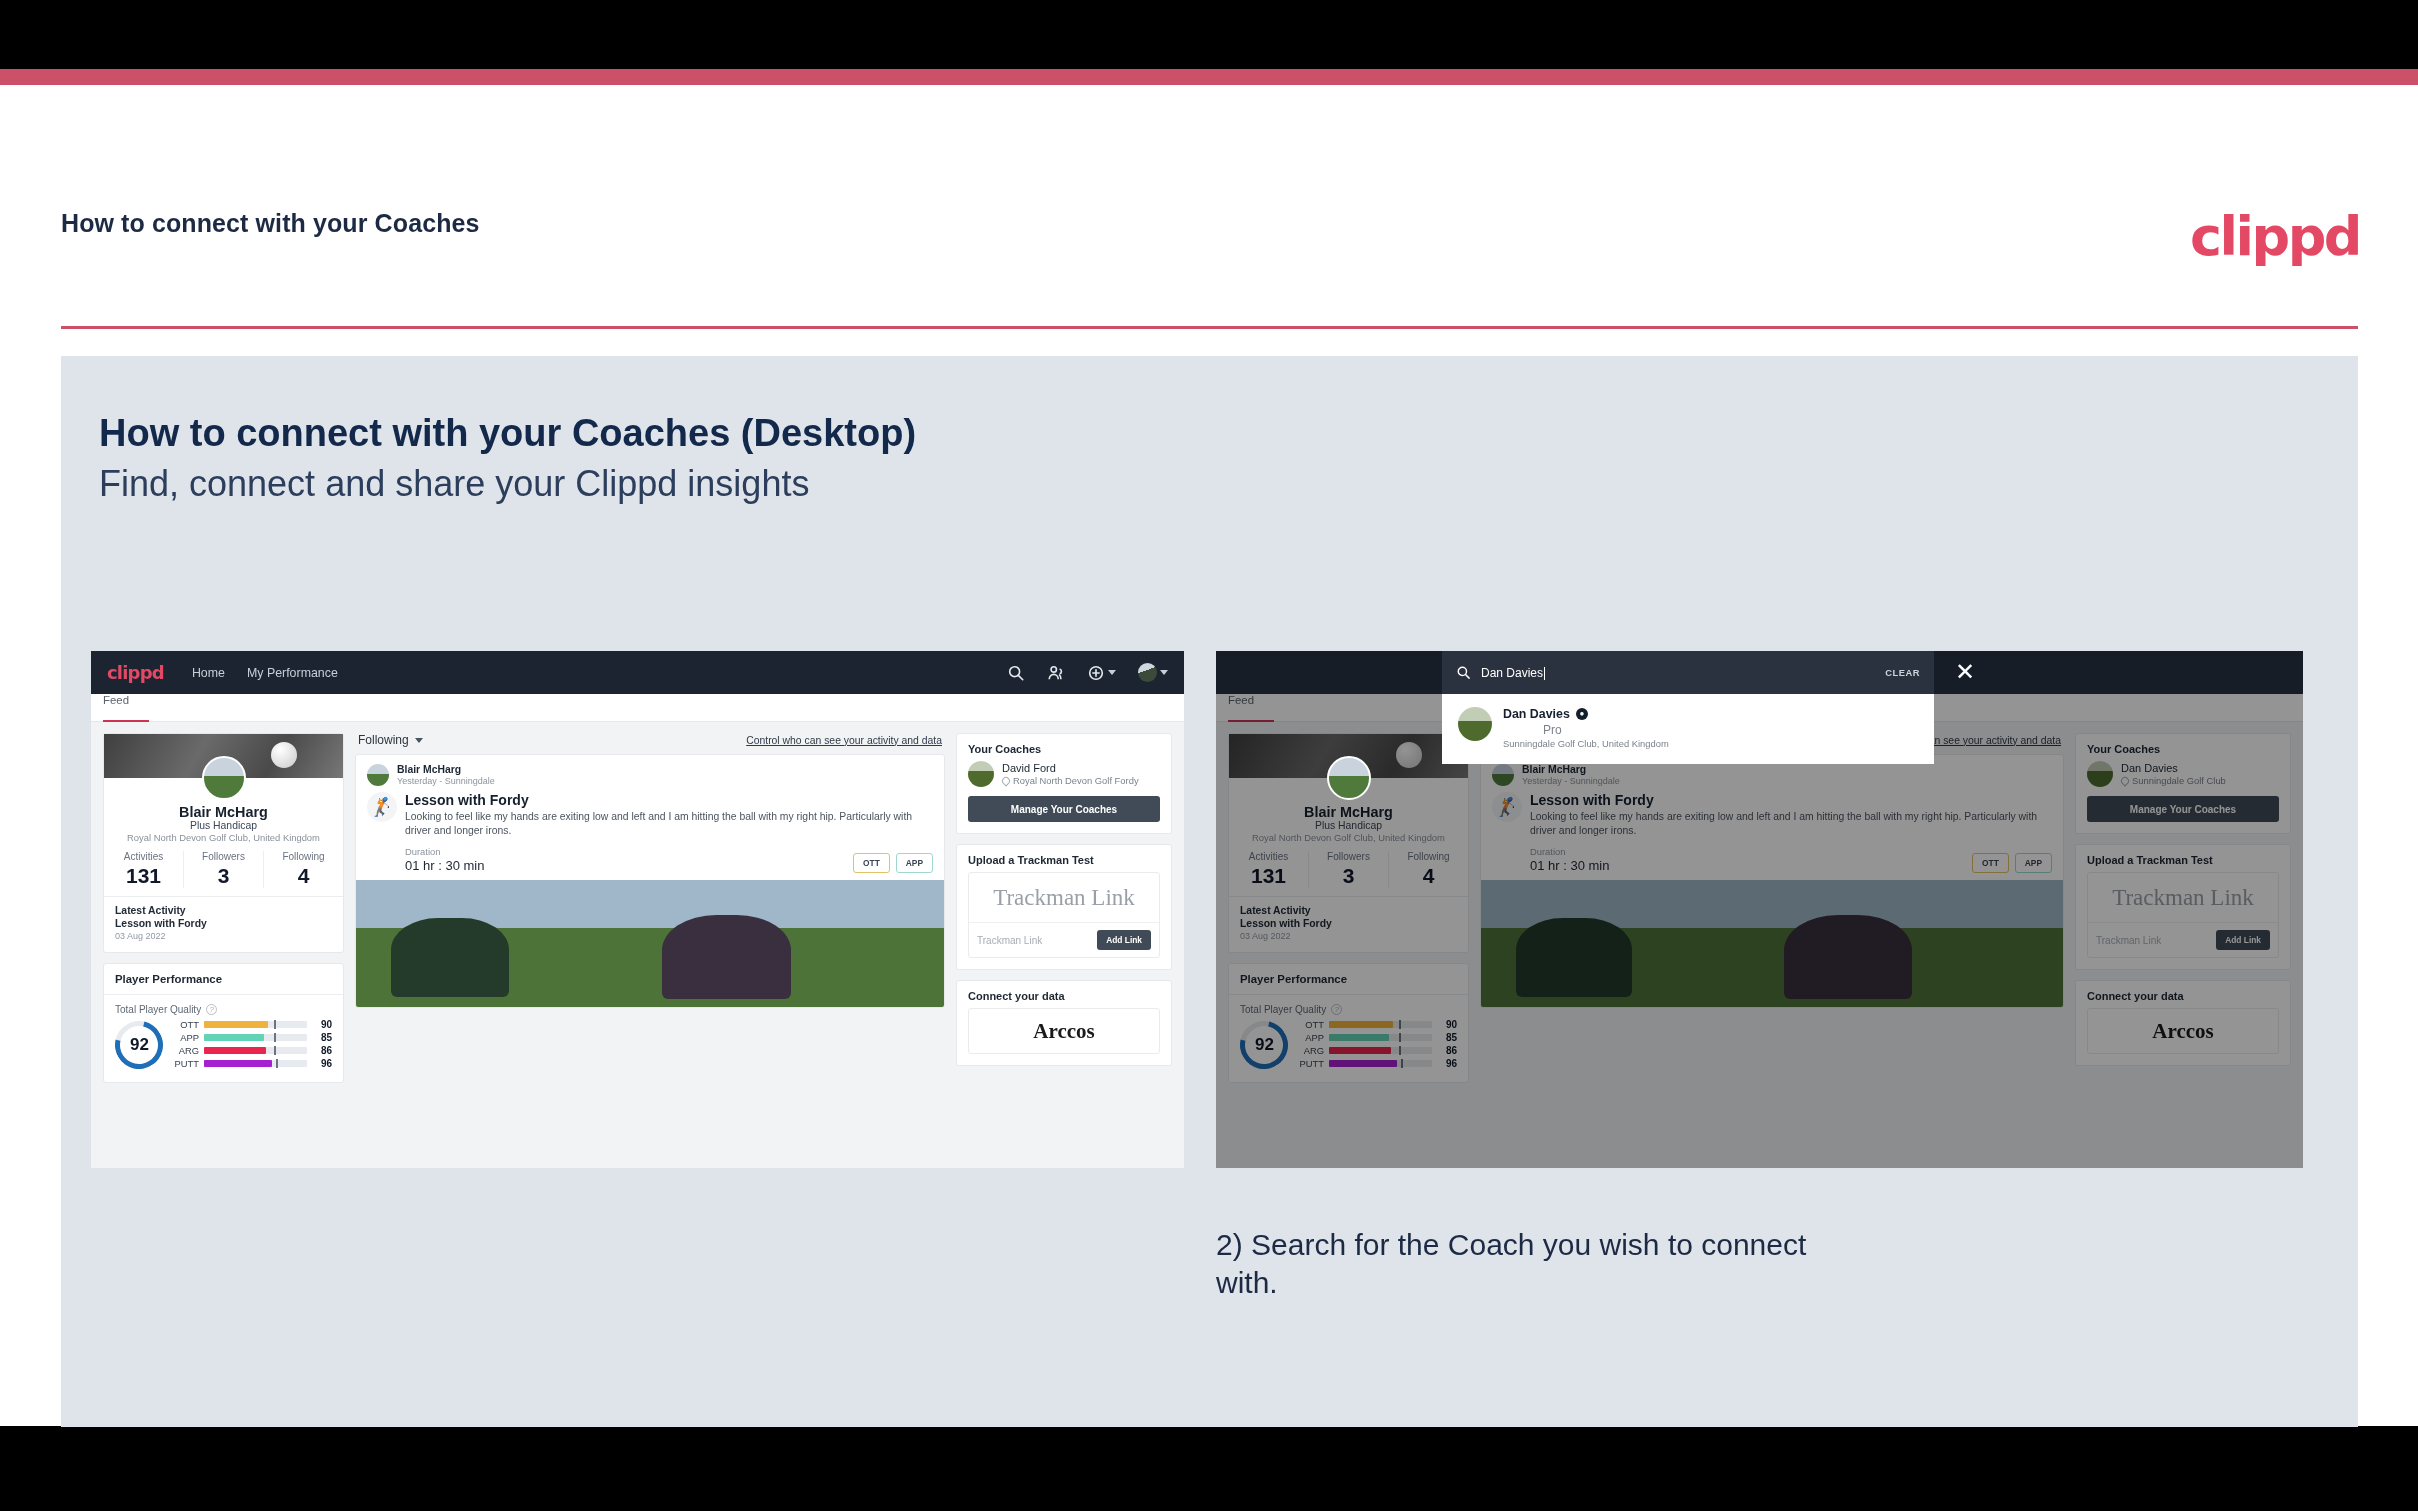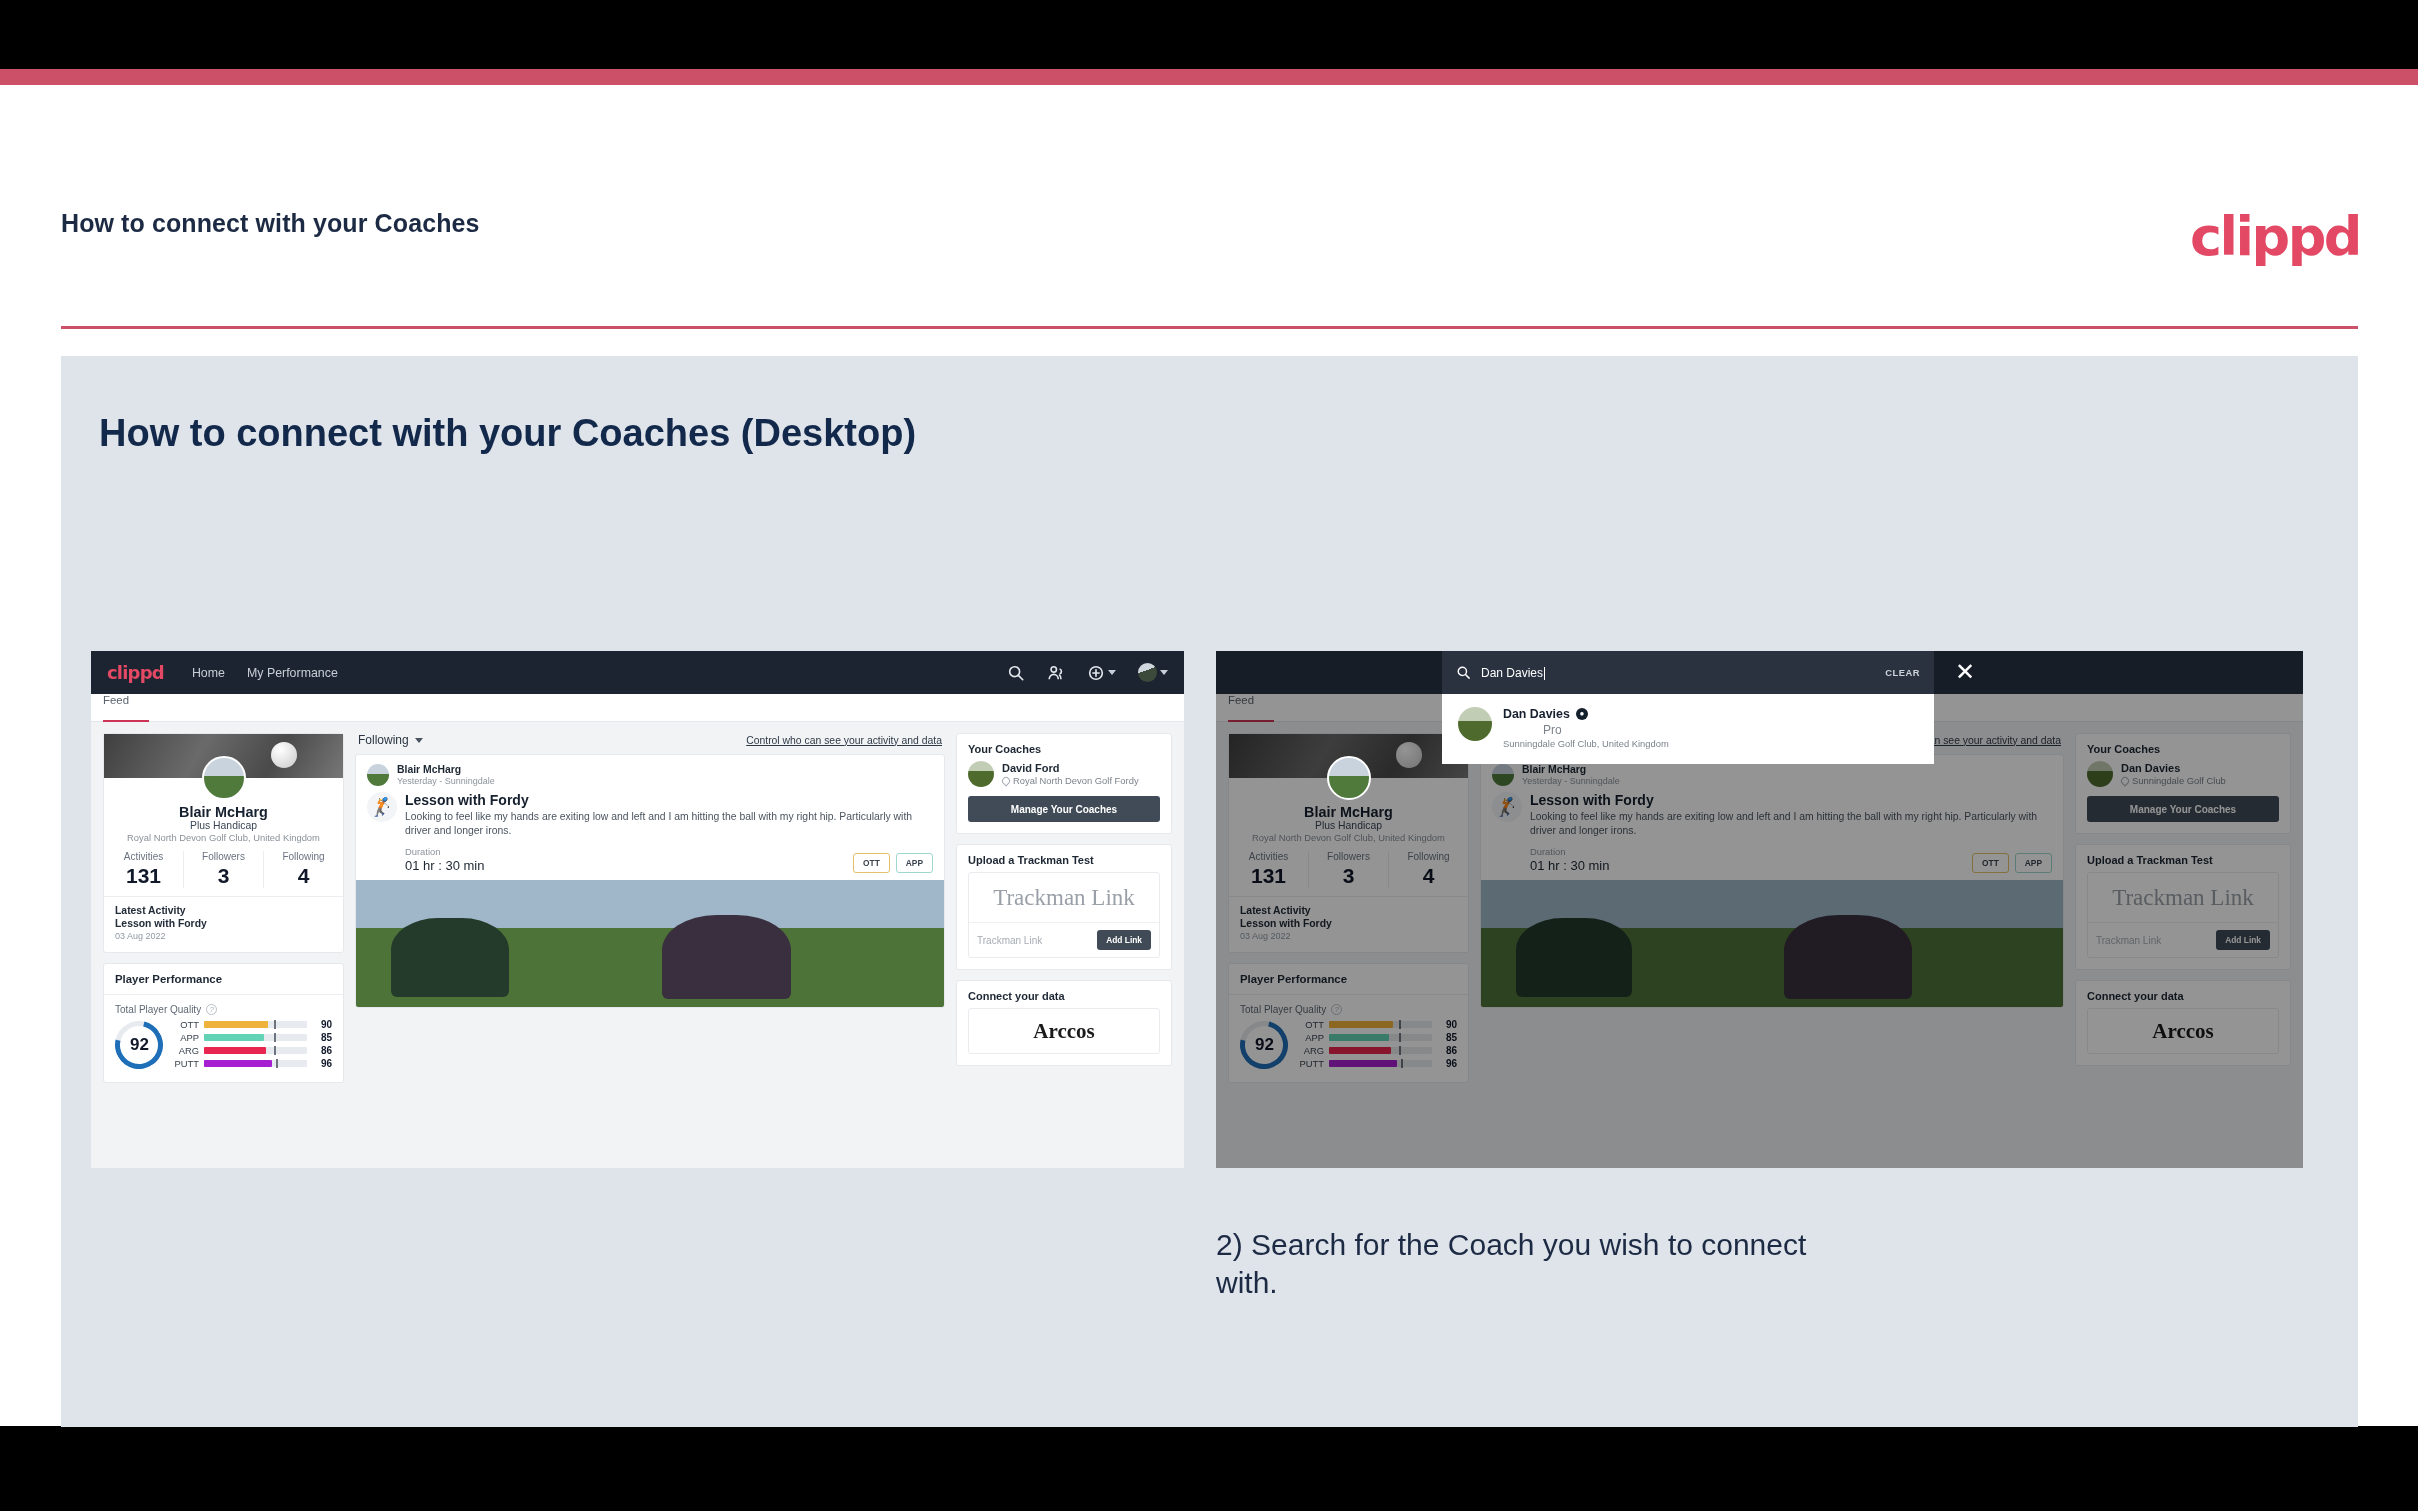--- a/index.html
+++ b/index.html
@@ -115,21 +115,21 @@
   .tag.app { border:1px solid #9ed7cd; color:#3b4350; }
   .post-img { margin-top:7px; height:127px; background:
       linear-gradient(180deg,#9fb7c9 0 38%, #4e7339 38% 100%); position:relative; }
   .post-img:before{ content:""; position:absolute; left:6%; top:30%; width:20%; height:62%; background:#243a2a; border-radius:40% 40% 6px 6px;}
   .post-img:after { content:""; position:absolute; left:52%; top:28%; width:22%; height:66%; background:#3a2f3e; border-radius:42% 42% 6px 6px;}
 
   
   .rc-head { padding:9px 11px 6px; font-size:11px; font-weight:700; color:#1d2733;}
   .coach-row { display:flex; gap:8px; align-items:center; padding:0 11px 9px;}
   .coach-av { width:26px;height:26px;border-radius:50%;background:linear-gradient(180deg,#c2cdb5 0 40%,#4e6b2d 40% 100%); flex:none;}
-  .coach-name{ font-size:11px; font-weight:700; color:#1d2733;}
+  .coach-name{ font-size:11px; font-weight:400; color:#1d2733;}
   .coach-club{ font-size:9.4px; color:#7c838c; display:flex; align-items:center; gap:3px; margin-top:1px;}
   .pin { width:8px;height:8px; border:1px solid #a8aeb6; border-radius:50% 50% 50% 0; transform:rotate(-45deg); }
   .btn-dark { margin:0 11px 11px; height:26px; background:#414b57; color:#fff; font-size:10px; font-weight:700; display:flex;align-items:center;justify-content:center; border-radius:3px;}
   .tm-box { margin:0 11px 11px; border:1px solid #e9ebee; border-radius:3px;}
   .tm-logo { height:50px; display:flex;align-items:center;justify-content:center; font-family:"Liberation Serif",serif; font-size:23px; color:#9aa0a7; font-weight:400; border-bottom:1px solid #eef0f2;}
   .tm-in { display:flex; align-items:center; justify-content:space-between; padding:7px 8px;}
   .tm-ph { font-size:10px; color:#a7adb5;}
   .btn-add { background:#414b57; color:#fff; font-size:8.4px; font-weight:700; padding:5px 9px; border-radius:3px;}
   .arccos { height:44px; display:flex;align-items:center;justify-content:center; font-family:"Liberation Serif",serif; font-size:21px; font-weight:700; color:#1a1a1a;}
 
@@ -160,20 +160,21 @@
 
   <div class="slide">
 
     <div class="slide-header">How to connect with your Coaches</div>
     <div class="logo">clippd</div>
     <div class="header-rule"></div>
 
     <div class="panel"></div>
 
     <div class="title-main">How to connect with your Coaches (Desktop)</div>
+    <div class="title-sub">Find, connect and share your Clippd insights</div>
 
     <div class="shot one">
 
       <div class="app-nav">
         <div class="app-logo">clippd</div>
         <div class="app-nav-links">
           <span>Home</span>
           <span>My Performance</span>
         </div>
         <div class="app-nav-right">

